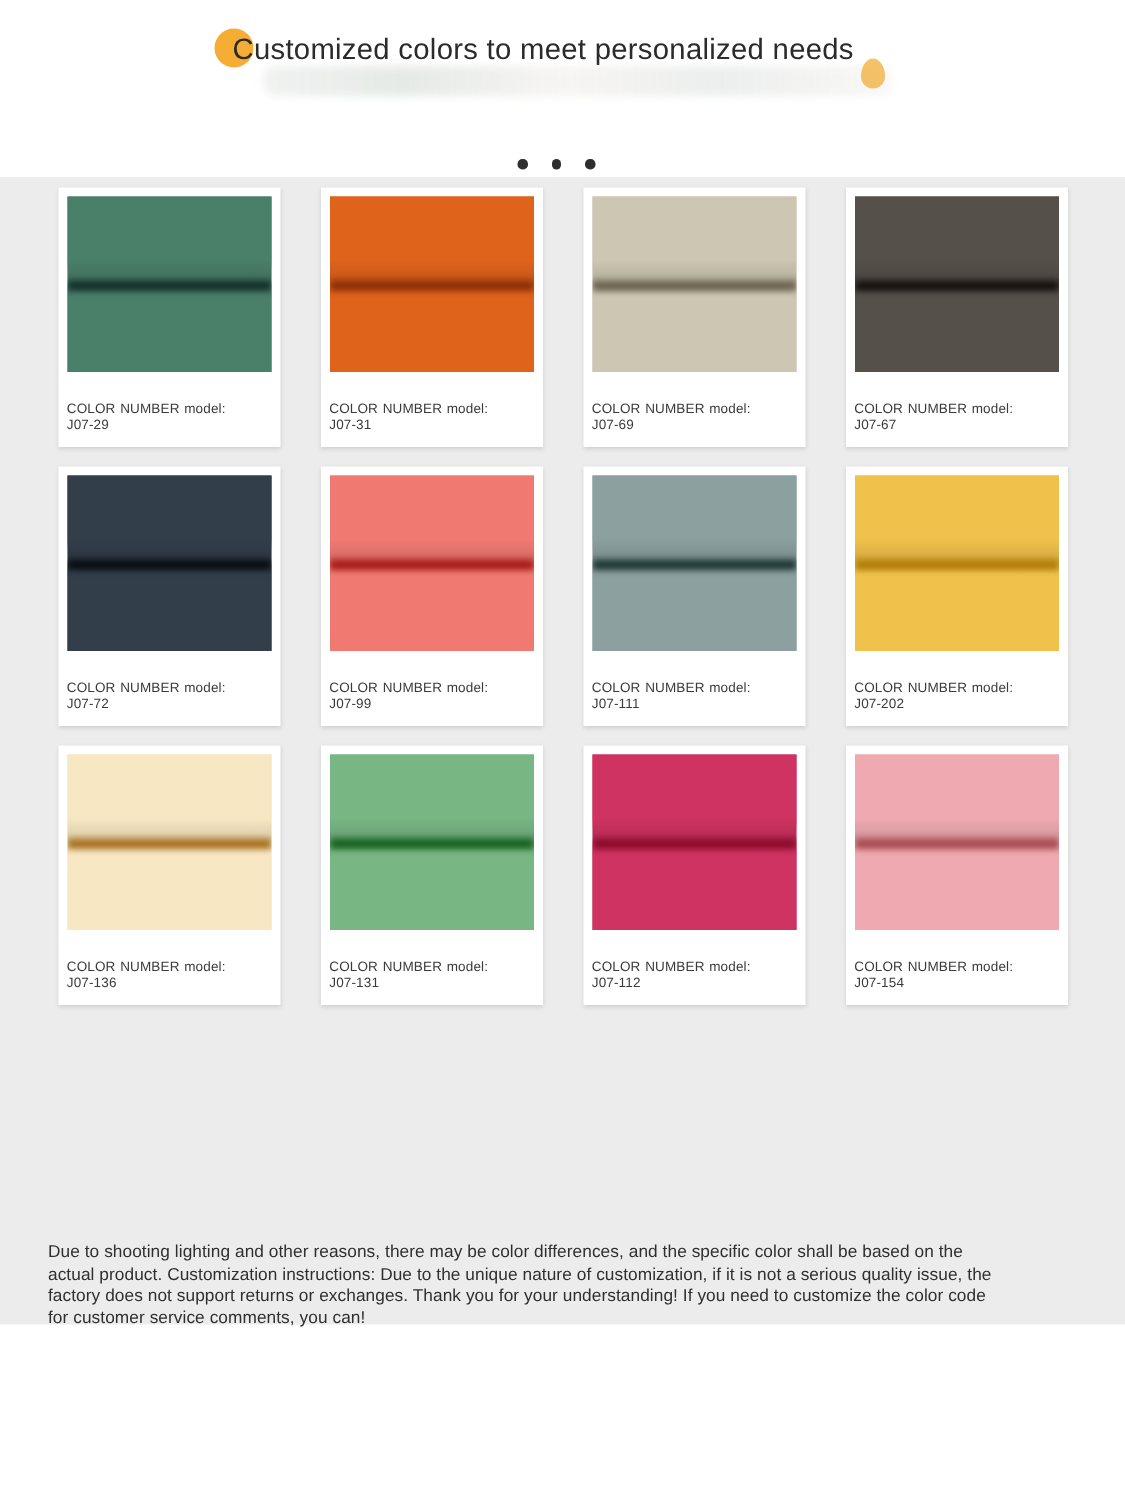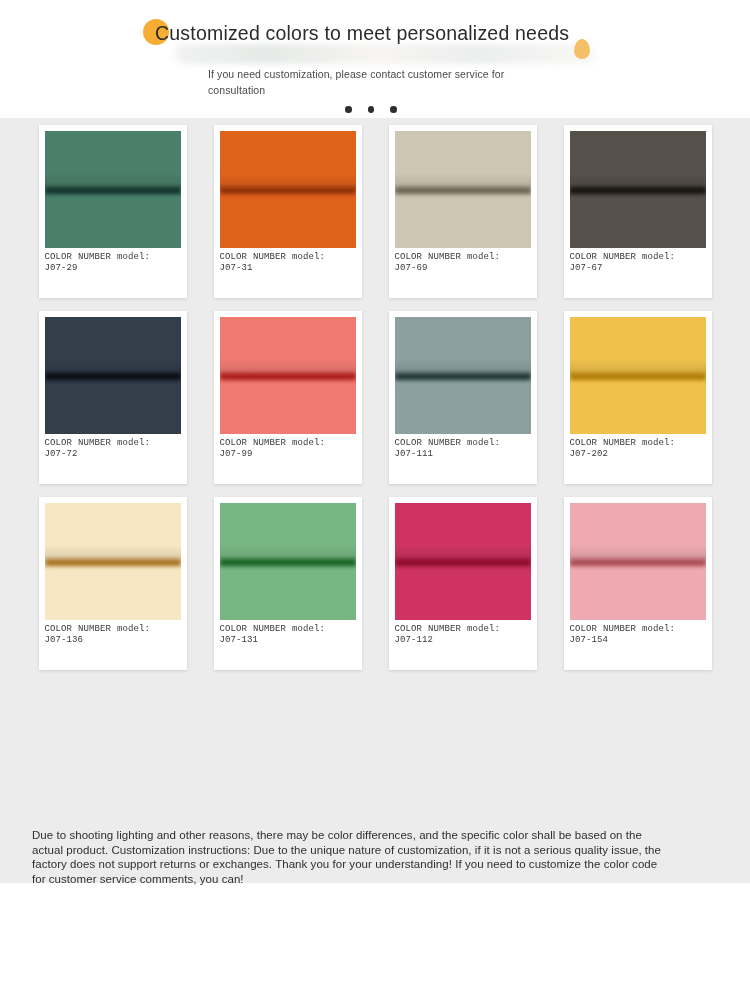--- a/index.html
+++ b/index.html
@@ -147,27 +147,26 @@
   .swatch .fold {
     position: absolute;
     left: 0;
     right: 0;
     top: 48%;
     height: 7px;
     background: rgba(0,0,0,.55);
     filter: blur(2.2px);
   }
   .caption {
-    margin-top: 4px;
+    margin-top: 19px;
     font-size: 9px;
     line-height: 11px;
     color: #3a3a3a;
     letter-spacing: .1px;
     word-spacing: .5px;
-    font-family: Liberation Mono, monospace;
   }
   .caption .code {
     display: block;
   }
 
   
   .note {
     position: absolute;
     left: 32px;
     top: 800px;
@@ -198,21 +197,20 @@
 
   <div class="panel"></div>
 
   <div class="header">
     <div class="title-wrap">
       <span class="title-dot"></span>
       <span class="title-text">Customized colors to meet personalized needs</span>
     </div>
     <div class="title-smudge"></div>
     <div class="title-blob"></div>
-    <div class="subtitle">If you need customization, please contact customer service for consultation</div>
     <div class="dots" id="carousel-dots">
         <span></span>
         <span></span>
         <span></span>
       </div>
   </div>
 
   <div class="grid" id="swatch-grid">
       <div class="row">
         <div class="card">

